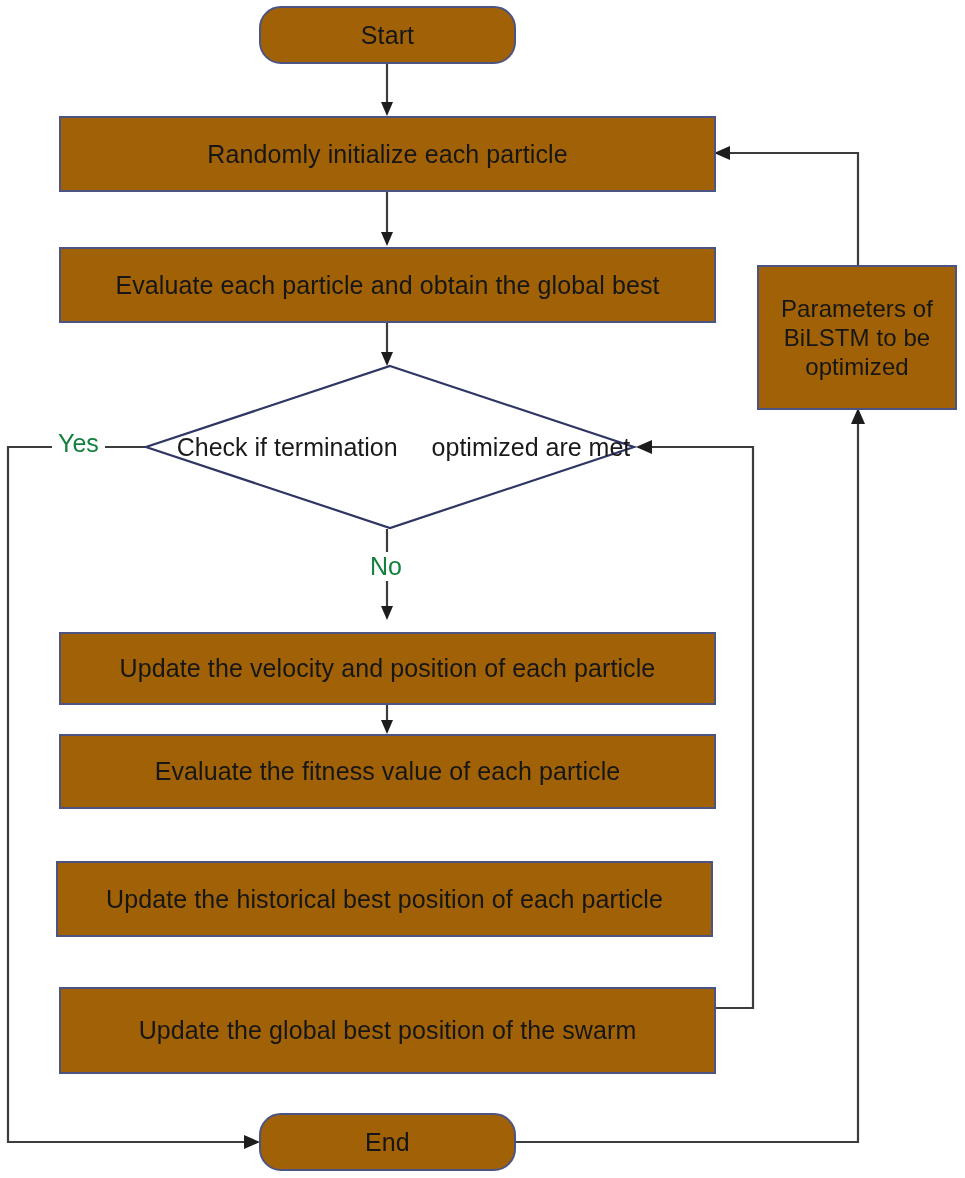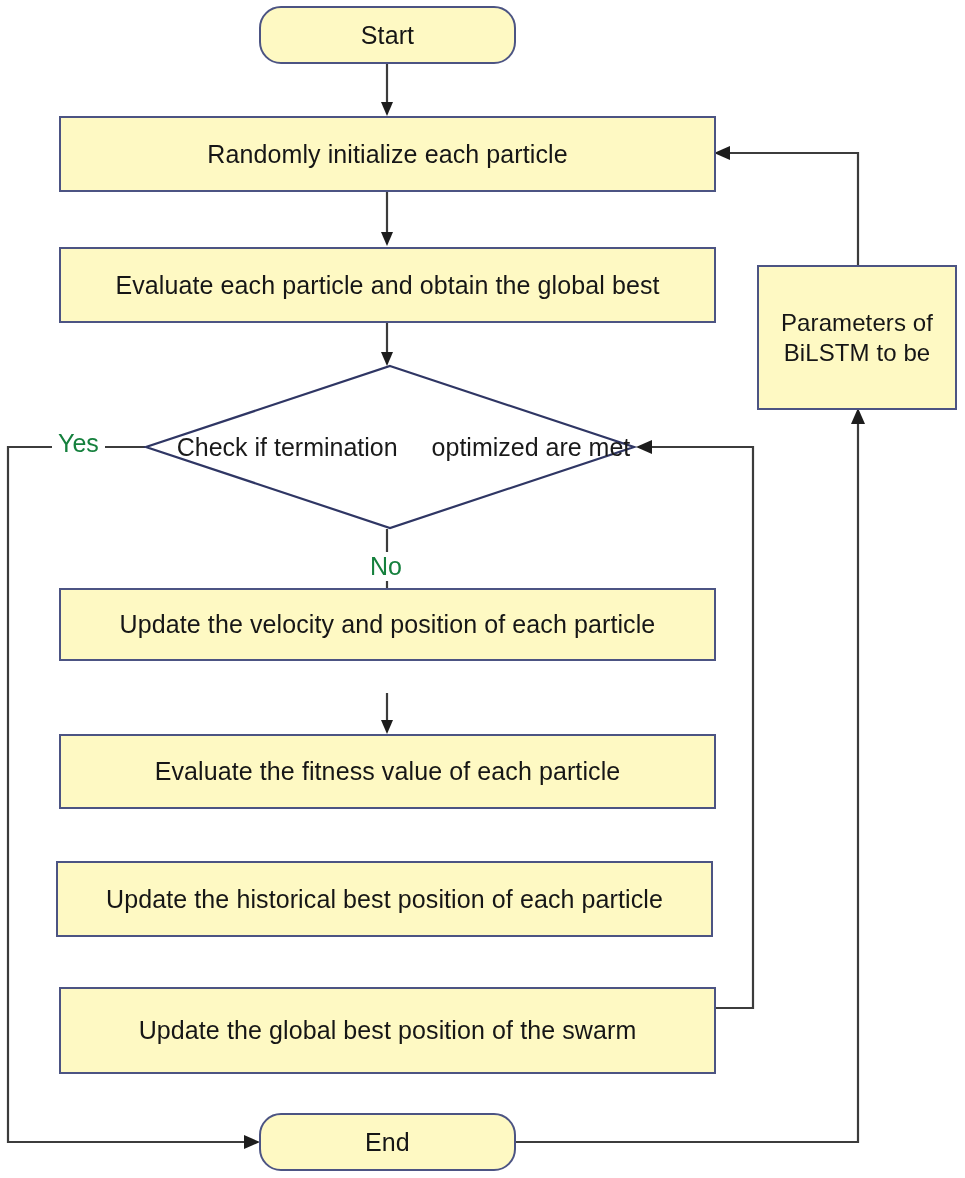--- a/index.html
+++ b/index.html
@@ -16,21 +16,21 @@
     position: relative;
     width: 965px;
     height: 1178px;
     background: #ffffff;
     overflow: hidden;
   }
   
   .node {
     position: absolute;
     box-sizing: border-box;
-    background: #fef9c3;
+    background: #a16207;
     border: 2px solid #4c5483;
     display: flex;
     align-items: center;
     justify-content: center;
     text-align: center;
     z-index: 3;
   }
   .node .label {
     display: block;
     line-height: 1.22;
@@ -163,24 +163,25 @@
         <span class="label">Check if termination</span>
         <span class="label">optimized are met</span>
       </span>
     </div>
   </div>
 
   <div class="node process" style="left:757px; top:265px; width:200px; height:145px; font-size:24px;">
     <span style="display:block;">
       <span class="label">Parameters of</span>
       <span class="label">BiLSTM to be</span>
+      <span class="label">optimized</span>
     </span>
   </div>
 
-  <div class="node process" style="left:59px; top:588px; width:657px; height:73px; font-size:25px;">
+  <div class="node process" style="left:59px; top:632px; width:657px; height:73px; font-size:25px;">
     <span class="label">Update the velocity and position of each particle</span>
   </div>
 
   <div class="node process" style="left:59px; top:734px; width:657px; height:75px; font-size:25px;">
     <span class="label">Evaluate the fitness value of each particle</span>
   </div>
 
   <div class="node process" style="left:56px; top:861px; width:657px; height:76px; font-size:25px;">
     <span class="label">Update the historical best position of each particle</span>
   </div>

